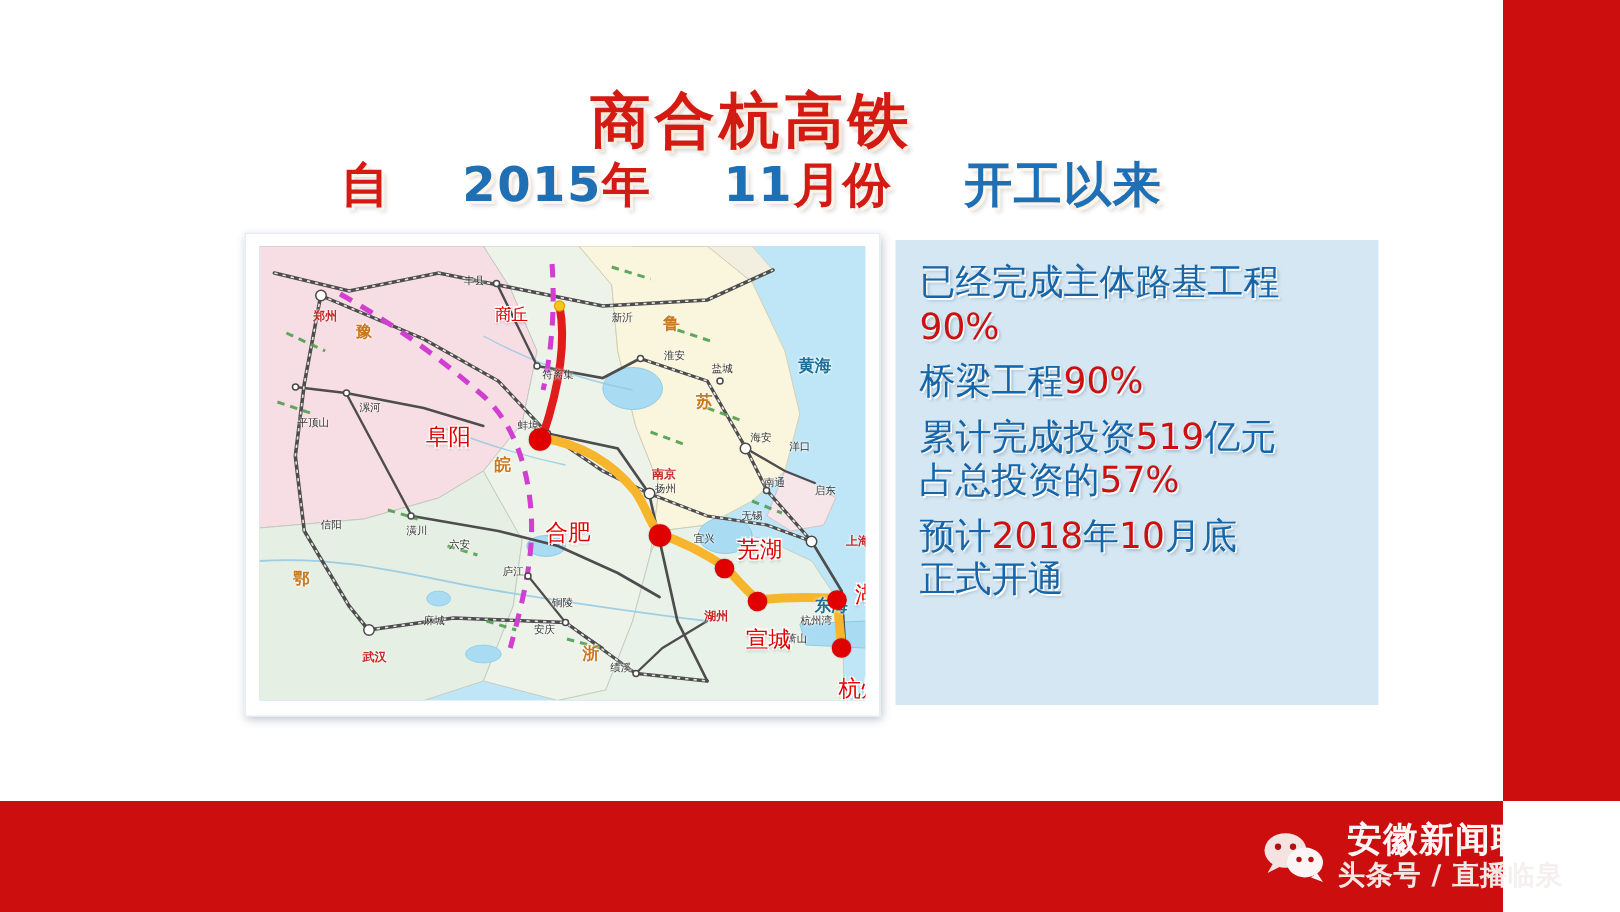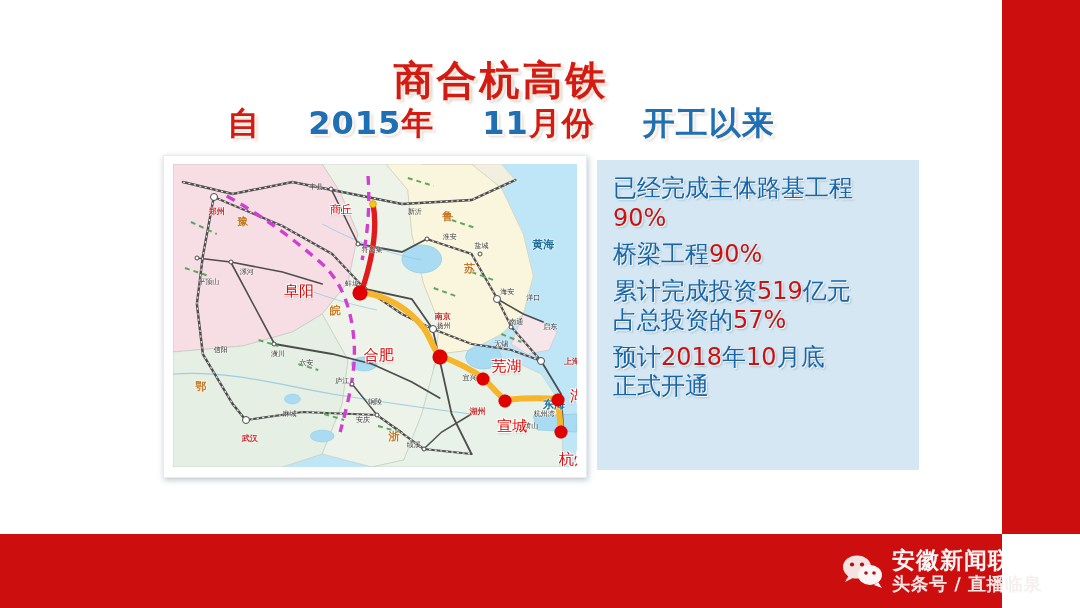--- a/index.html
+++ b/index.html
@@ -144,21 +144,21 @@
     position: absolute;
     left: 838px; top: 534px;
     width: 242px; height: 74px;
     display: flex;
     align-items: center;
     gap: 8px;
     padding-left: 4px;
     opacity: 0.96;
   }
   .wm-texts { display: flex; flex-direction: column; line-height: 1.12; }
-  .wm-line1 { font-size: 23px; font-weight: bold; color: #ffffff; white-space: nowrap; letter-spacing: 1px; }
+  .wm-line1 { font-size: 23px; font-weight: bold; color: #ffffff; white-space: nowrap; letter-spacing: 1px; text-align: right; }
   .wm-line2 { font-size: 18px; font-weight: bold; color: #f4f0ee; white-space: nowrap; letter-spacing: 0.5px; }
   .wechat-icon { width: 42px; height: 34px; position: relative; flex: 0 0 auto; }
 </style>
 </head>
 <body>
 
 <div id="stage">
 
   <div class="red-col"></div>
   <div class="red-bottom"></div>
@@ -289,21 +289,21 @@
           <div class="minor" style="left: 68.4729%; top: 24.0924%;">淮安</div>
           <div class="minor" style="left: 76.3547%; top: 27.0627%;">盐城</div>
           <div class="minor" style="left: 66.9951%; top: 53.4653%;">扬州</div>
           <div class="minor red" style="left: 64.0394%; top: 50.165%;">南京</div>
           <div class="minor" style="left: 82.7586%; top: 42.2442%;">海安</div>
           <div class="minor" style="left: 89.1626%; top: 44.2244%;">洋口</div>
           <div class="minor" style="left: 84.9754%; top: 52.1452%;">南通</div>
           <div class="minor" style="left: 93.3498%; top: 53.7954%;">启东</div>
           <div class="minor" style="left: 81.2808%; top: 59.4059%;">无锡</div>
           <div class="minor red" style="left: 96.0591%; top: 65.0165%;">上海</div>
-          <div class="minor" style="left: 73.399%; top: 64.3564%; margin-top: 19px;">宜兴</div>
+          <div class="minor" style="left: 73.399%; top: 64.3564%;">宜兴</div>
           <div class="minor red" style="left: 72.6601%; top: 81.5182%;">湖州</div>
           <div class="minor" style="left: 88.67%; top: 86.4686%;">萧山</div>
           <div class="minor" style="left: 89.4089%; top: 82.5083%; margin-left: 10px;">杭州湾</div>
         </div>
 
       <div id="prov-layer">
           <div class="minor prov" style="left: 17.2414%; top: 18.8119%;">豫</div>
           <div class="minor prov" style="left: 6.89655%; top: 73.2673%;">鄂</div>
           <div class="minor prov" style="left: 40.1478%; top: 48.1848%;">皖</div>
           <div class="minor prov" style="left: 73.399%; top: 34.3234%;">苏</div>

